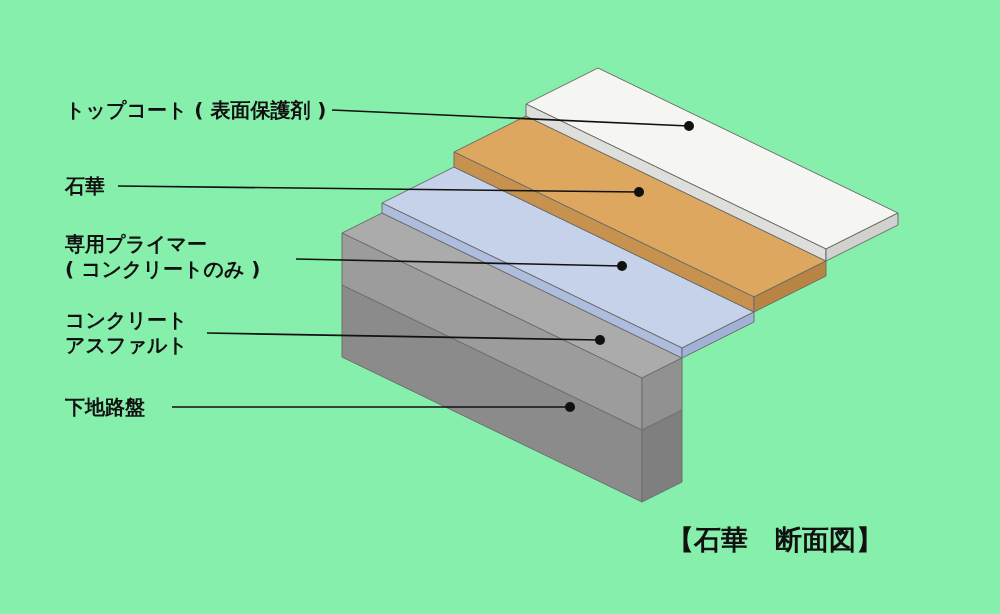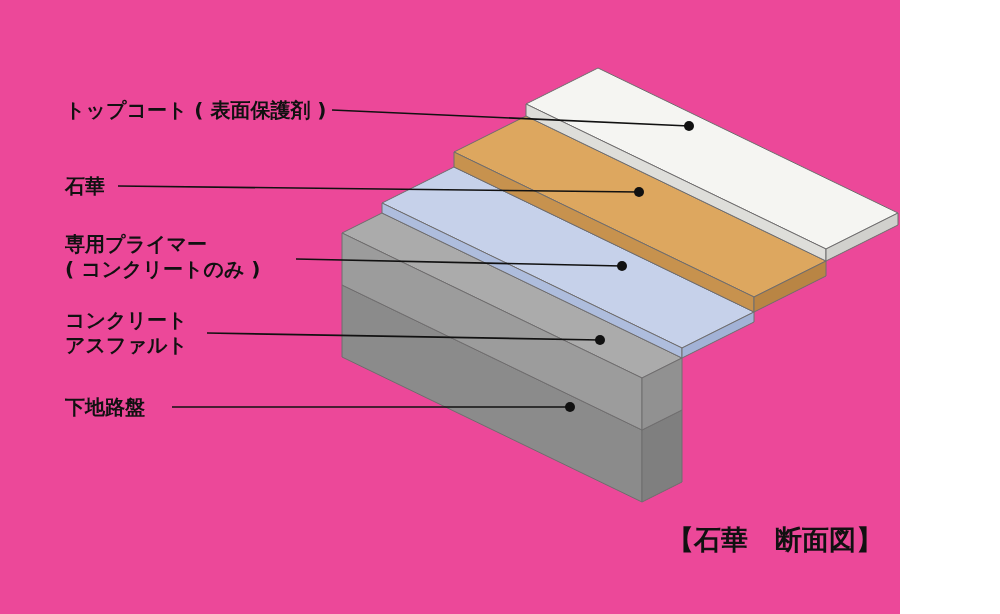--- a/index.html
+++ b/index.html
@@ -3,23 +3,23 @@
 <meta charset="utf-8">
 <style>
   html, body {
     margin: 0;
     padding: 0;
     background: #ffffff;
     font-family: "DejaVu Sans", "Liberation Sans", sans-serif;
   }
   .stage {
     position: relative;
-    width: 900px;
+    width: 1000px;
     height: 614px;
-    background: #ec4899;
+    background: #86efac;
     overflow: hidden;
   }
   svg { display: block; }
   .layer-face { stroke: #6e6e6e; stroke-width: 1; stroke-linejoin: round; }
   .leader { stroke: #111111; stroke-width: 1.6; }
   .dot { fill: #111111; }
   .label-text {
     font-family: "DejaVu Sans", "Liberation Sans", sans-serif;
     font-size: 20px;
     font-weight: bold;

